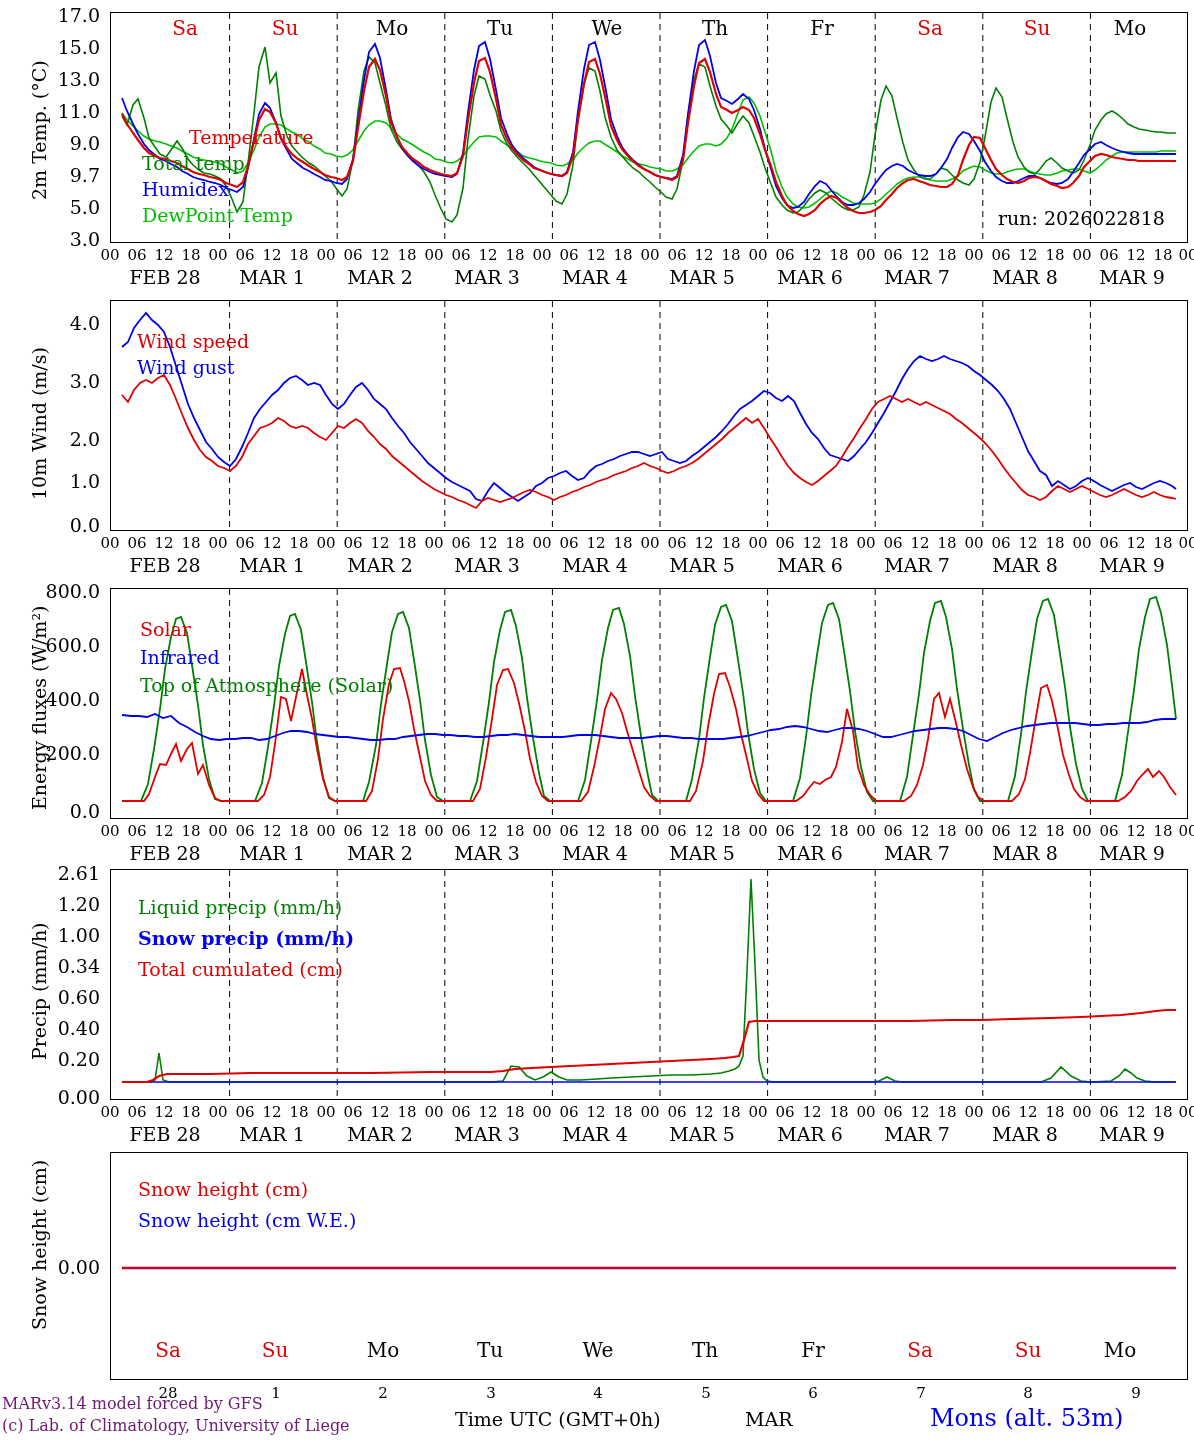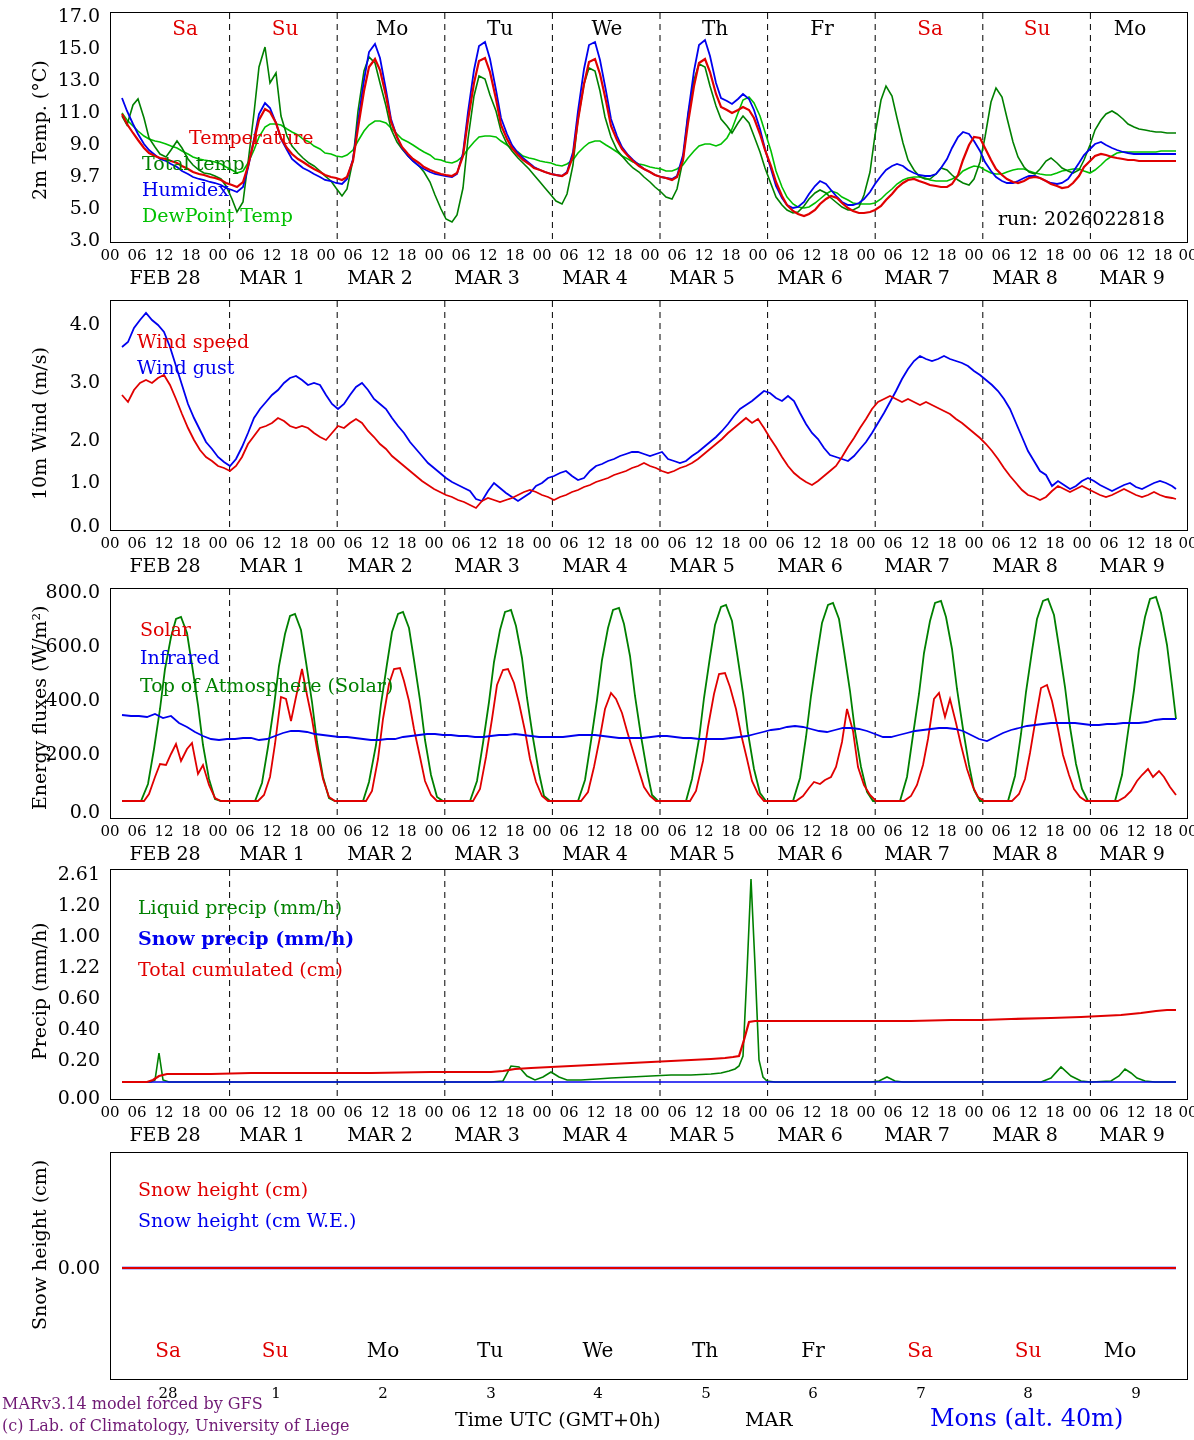--- a/index.html
+++ b/index.html
@@ -339,21 +339,21 @@
     <div class="daylab" style="left:970px;top:842px;width:110px;">MAR 8</div>
     <div class="daylab" style="left:1077px;top:842px;width:110px;">MAR 9</div>
   </div>
 
   <div class="panel">
     <div class="ylabel" style="left:28px;top:1060px;transform:rotate(-90deg);">Precip (mm/h)</div>
 
     <div class="ytick" style="left:28px;top:862px;width:72px;">2.61</div>
     <div class="ytick" style="left:28px;top:893px;width:72px;">1.20</div>
     <div class="ytick" style="left:28px;top:924px;width:72px;">1.00</div>
-    <div class="ytick" style="left:28px;top:955px;width:72px;">1.22</div>
+    <div class="ytick" style="left:28px;top:955px;width:72px;">0.34</div>
     <div class="ytick" style="left:28px;top:986px;width:72px;">0.60</div>
     <div class="ytick" style="left:28px;top:1017px;width:72px;">0.40</div>
     <div class="ytick" style="left:28px;top:1048px;width:72px;">0.20</div>
     <div class="ytick" style="left:28px;top:1086px;width:72px;">0.00</div>
 
     <div class="frame" style="left:110px;top:869px;width:1078px;height:231px;">
       <svg width="1076" height="229" viewBox="0 0 1076 229" preserveAspectRatio="none">
         <g stroke="#000" stroke-width="1" stroke-dasharray="6,5" fill="none">
           <line x1="118.6" y1="0" x2="118.6" y2="229"></line>
             <line x1="226.2" y1="0" x2="226.2" y2="229"></line>
@@ -470,15 +470,15 @@
     <div class="xtick" style="left:793px;top:1384px;width:40px;">6</div>
     <div class="xtick" style="left:901px;top:1384px;width:40px;">7</div>
     <div class="xtick" style="left:1008px;top:1384px;width:40px;">8</div>
     <div class="xtick" style="left:1116px;top:1384px;width:40px;">9</div>
   </div>
 
   <div class="footer" style="left:2px;top:1394px;">MARv3.14 model forced by GFS</div>
   <div class="footer" style="left:2px;top:1416px;">(c) Lab. of Climatology, University of Liege</div>
   <div class="footcenter" style="left:455px;top:1408px;">Time UTC (GMT+0h)</div>
   <div class="footcenter" style="left:745px;top:1408px;">MAR</div>
-  <div class="site" style="left:930px;top:1404px;">Mons (alt. 40m)</div>
+  <div class="site" style="left:930px;top:1404px;">Mons (alt. 53m)</div>
 
 </div>
 
 </body></html>

